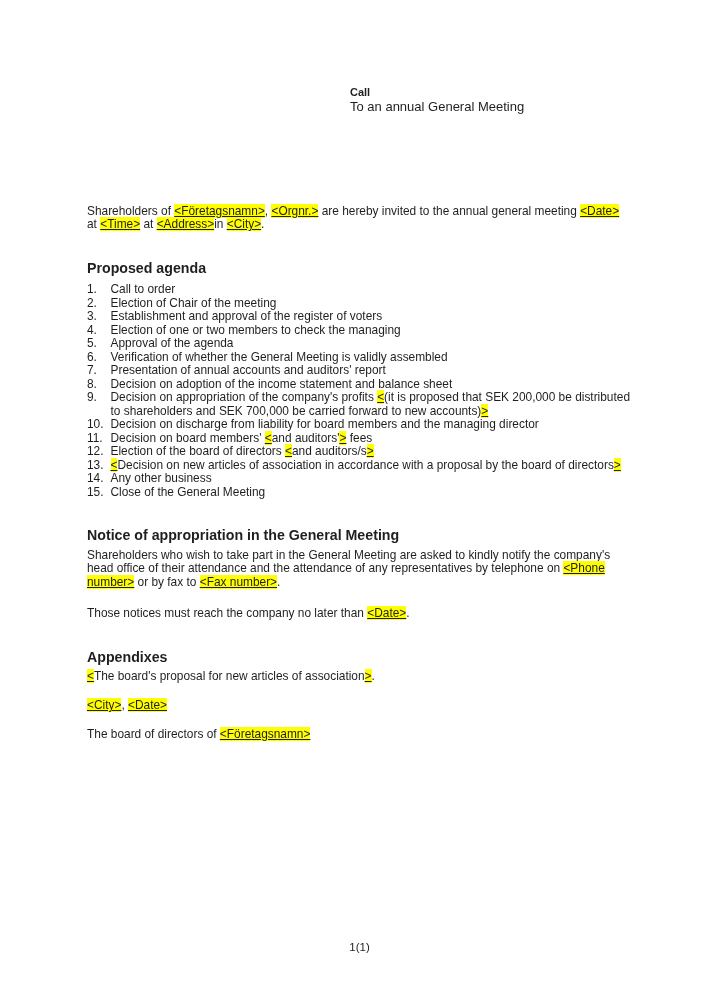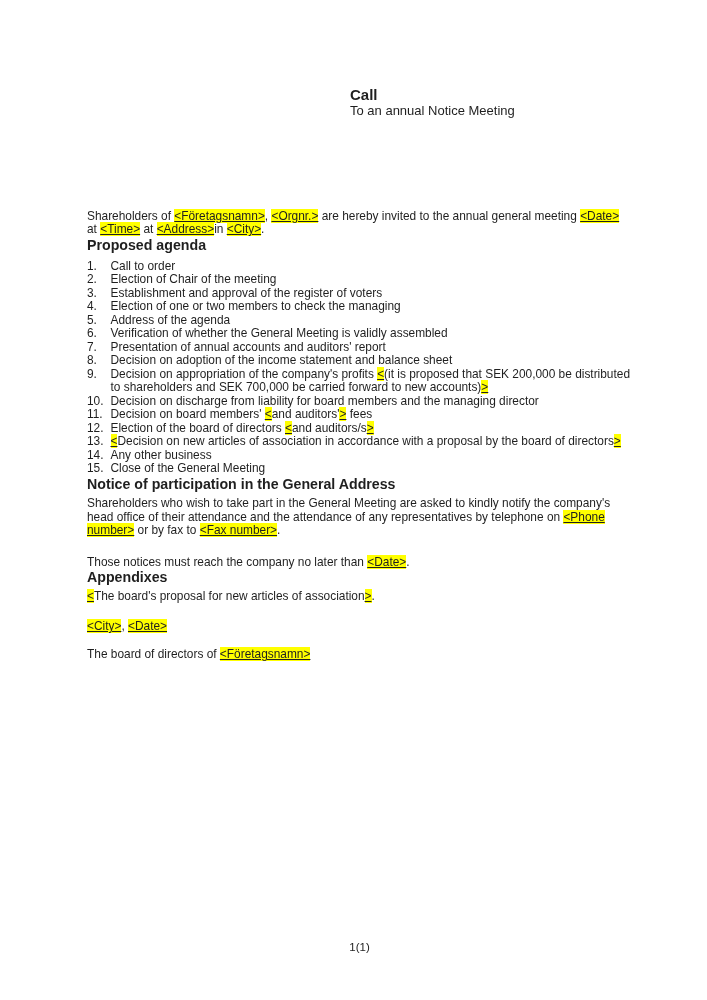--- a/index.html
+++ b/index.html
@@ -8,30 +8,30 @@
   body { width: 707px; height: 1000px; font-family: "Liberation Sans", "DejaVu Sans", sans-serif; color: var(--ink); }
   .page {
     position: relative;
     width: 707px; height: 1000px;
     background: #ffffff;
     padding: 86px 77px 0 87px;
     overflow: hidden;
   }
   
   .title-block { margin-left: 263px; }
-  .doc-title { font-size: 15px; font-weight: bold; line-height: 1.15; }
+  .doc-title { font-size: 11px; font-weight: bold; line-height: 1.15; }
   .doc-subtitle { font-size: 13px; line-height: 1.25; }
 
   .body-text { font-size: 11.9px; line-height: 13.5px; }
 
   .intro { margin-top: 90px; }
 
   h2.section-heading {
     font-size: 14.2px; font-weight: bold; line-height: 1.15;
-    margin-bottom: 5px;
+    margin-top: 28px; margin-bottom: 5px;
   }
   h2.agenda-heading { margin-bottom: 7px; }
 
   .agenda-list { list-style: none; }
   .agenda-item { display: flex; }
   .agenda-num { flex: 0 0 23.5px; }
   .agenda-text { flex: 1 1 auto; }
 
   .notice-body { margin-top: 0; }
   .deadline { margin-top: 18px; }
@@ -47,21 +47,21 @@
     text-align: center; font-size: 11.5px; line-height: 13px;
   }
 </style>
 </head>
 <body>
 
 <div class="page">
 
   <header class="title-block">
     <h1 class="doc-title">Call</h1>
-    <div class="doc-subtitle">To an annual Notice Meeting</div>
+    <div class="doc-subtitle">To an annual General Meeting</div>
   </header>
 
   <p class="body-text intro"><span class="run">Shareholders of </span><span class="hl">&lt;Företagsnamn&gt;</span><span class="run">, </span><span class="hl">&lt;Orgnr.&gt;</span><span class="run"> are hereby invited to the annual general meeting </span><span class="hl">&lt;Date&gt;</span><span class="run"> at </span><span class="hl">&lt;Time&gt;</span><span class="run"> at </span><span class="hl">&lt;Address&gt;</span><span class="run">in </span><span class="hl">&lt;City&gt;</span><span class="run">.</span></p>
 
   <section>
     <h2 class="section-heading agenda-heading">Proposed agenda</h2>
     <ol class="body-text agenda-list">
   <li class="agenda-item">
     <span class="agenda-num">1.</span>
     <span class="agenda-text"><span class="run">Call to order</span></span>
@@ -77,21 +77,21 @@
     <span class="agenda-text"><span class="run">Establishment and approval of the register of voters</span></span>
   </li>
 
   <li class="agenda-item">
     <span class="agenda-num">4.</span>
     <span class="agenda-text"><span class="run">Election of one or two members to check the managing</span></span>
   </li>
 
   <li class="agenda-item">
     <span class="agenda-num">5.</span>
-    <span class="agenda-text"><span class="run">Address of the agenda</span></span>
+    <span class="agenda-text"><span class="run">Approval of the agenda</span></span>
   </li>
 
   <li class="agenda-item">
     <span class="agenda-num">6.</span>
     <span class="agenda-text"><span class="run">Verification of whether the General Meeting is validly assembled</span></span>
   </li>
 
   <li class="agenda-item">
     <span class="agenda-num">7.</span>
     <span class="agenda-text"><span class="run">Presentation of annual accounts and auditors' report</span></span>
@@ -133,21 +133,21 @@
   </li>
 
   <li class="agenda-item">
     <span class="agenda-num">15.</span>
     <span class="agenda-text"><span class="run">Close of the General Meeting</span></span>
   </li>
 </ol>
   </section>
 
   <section>
-    <h2 class="section-heading">Notice of participation in the General Address</h2>
+    <h2 class="section-heading">Notice of appropriation in the General Meeting</h2>
     <p class="body-text notice-body"><span class="run">Shareholders who wish to take part in the General Meeting are asked to kindly notify the company's head office of their attendance and the attendance of any representatives by telephone on </span><span class="hl">&lt;Phone number&gt;</span><span class="run"> or by fax to </span><span class="hl">&lt;Fax number&gt;</span><span class="run">.</span></p>
     <p class="body-text deadline"><span class="run">Those notices must reach the company no later than </span><span class="hl">&lt;Date&gt;</span><span class="run">.</span></p>
   </section>
 
   <section>
     <h2 class="section-heading">Appendixes</h2>
     <p class="body-text appendix-proposal"><span class="hl">&lt;</span><span class="run">The board's proposal for new articles of association</span><span class="hl">&gt;</span><span class="run">.</span></p>
     <p class="body-text city-date"><span class="hl">&lt;City&gt;</span><span class="run">, </span><span class="hl">&lt;Date&gt;</span></p>
     <p class="body-text signature"><span class="run">The board of directors of </span><span class="hl">&lt;Företagsnamn&gt;</span></p>
   </section>

